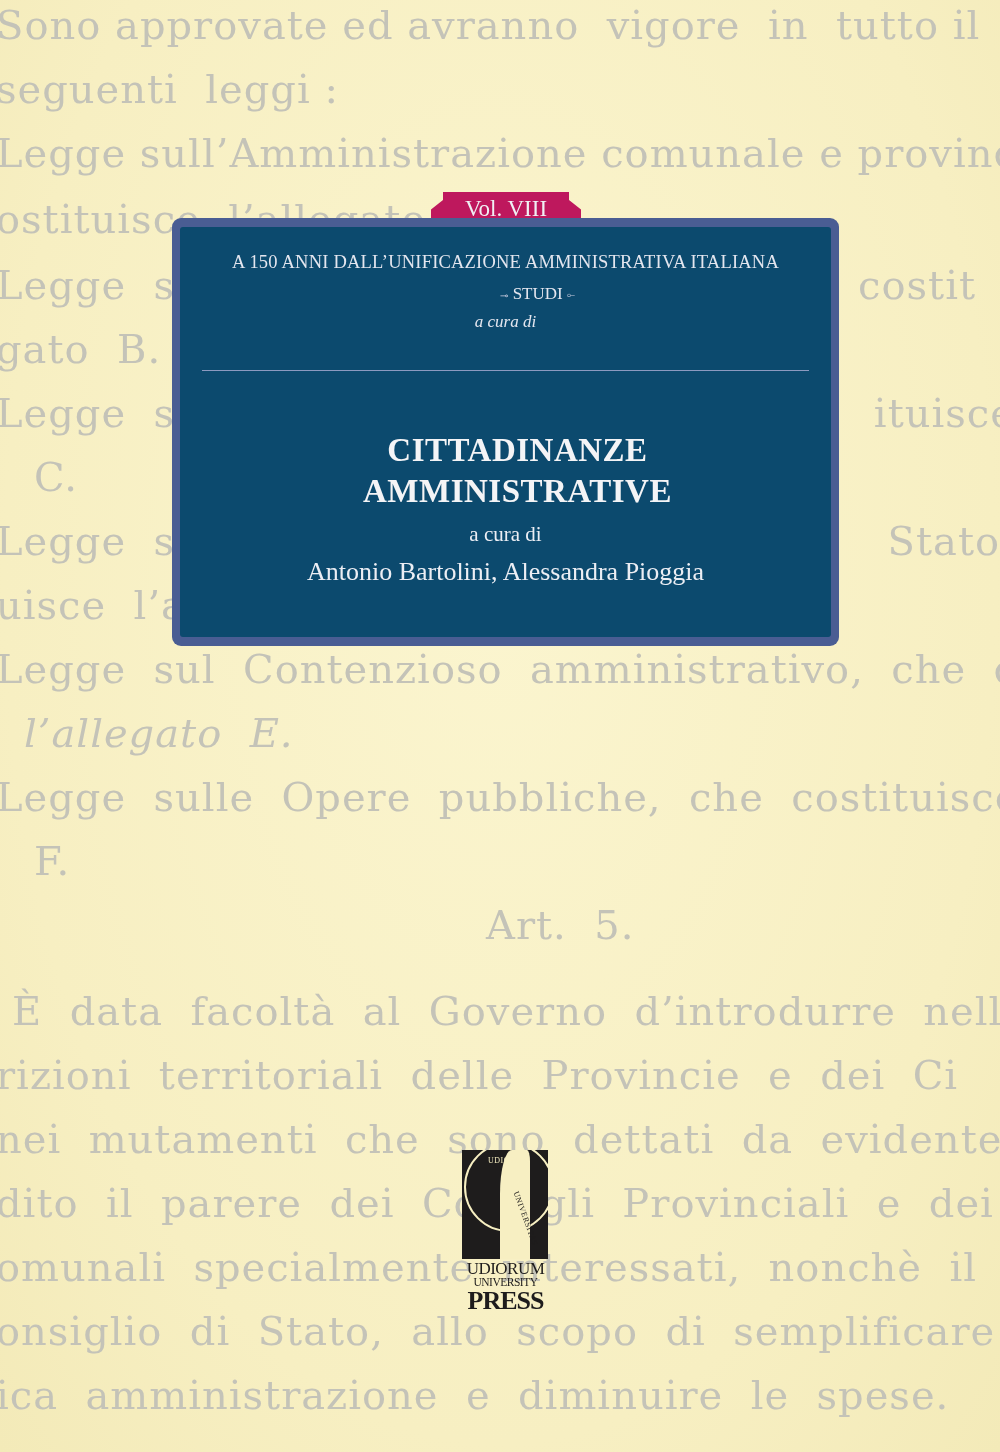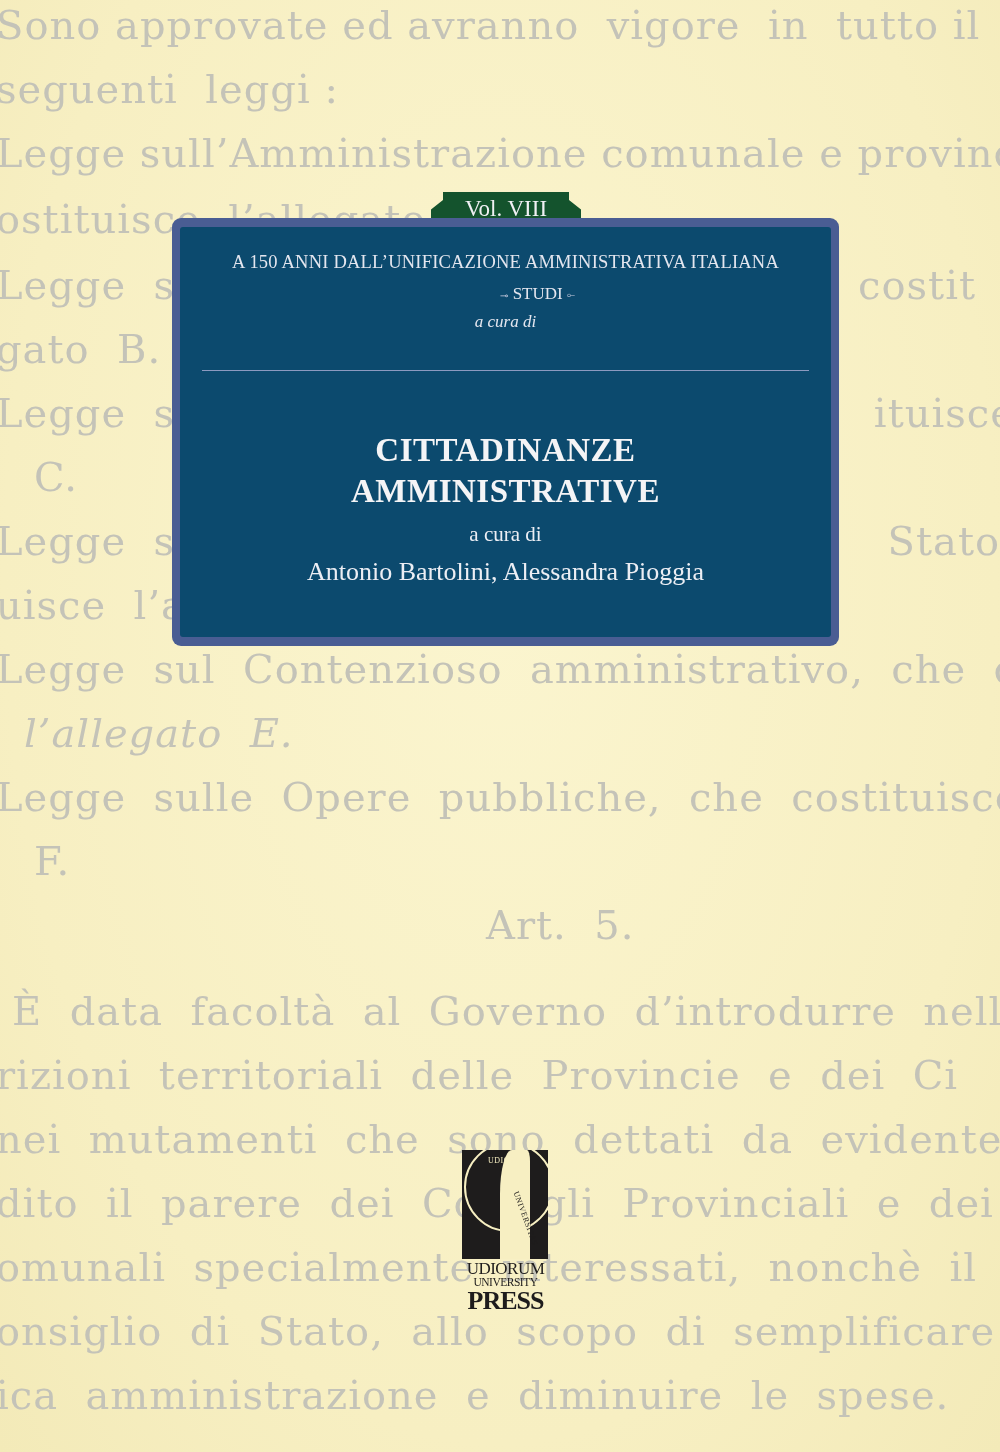--- a/index.html
+++ b/index.html
@@ -20,33 +20,33 @@
     .panel {
       position: absolute; left: 0; top: 0; width: 667px; height: 428px;
       background: #4a5d93; border-radius: 9px;
     }
     .panel-inner {
       position: absolute; left: 8px; top: 9px; right: 8px; bottom: 9px;
       background: #0c4a6e; border-radius: 3px;
     }
     .vol-tab {
       position: absolute; left: 259px; top: -26px; width: 150px; height: 30px;
-      background: #14532d;
+      background: #be185d;
       clip-path: polygon(8% 0, 92% 0, 92% 25%, 100% 55%, 100% 100%, 0 100%, 0 55%, 8% 25%);
       display: flex; align-items: center; justify-content: center;
       color: #f0f0f4; font-size: 23px; padding-top: 2px;
     }
     .series { position: absolute; left: 0; width: 100%; text-align: center; color: #e4e6ef; }
     .series-title { top: 25px; font-size: 18.5px; letter-spacing: 0.2px; }
     .studi { top: 57px; font-size: 17px; padding-left: 32px; }
     .studi .orn { font-size: 10px; color: #c8cce0; vertical-align: middle; }
     .series-curated { top: 85px; font-size: 17px; font-style: italic; }
     .series-editors { top: 108px; font-size: 22px; }
     .rule { position: absolute; left: 22px; right: 22px; top: 143px; height: 1px; background: #8d9ac0; }
-    .main-title { position: absolute; left: 0; width: 100%; text-align: center; top: 203px; color: #f4f4f6; font-weight: bold; font-size: 33px; line-height: 41px; letter-spacing: 0.5px; }
+    .main-title { position: absolute; left: 0; width: 100%; text-align: center; top: 203px; color: #f4f4f6; font-weight: bold; font-size: 33px; line-height: 41px; letter-spacing: 0.5px; padding-left: 12px; }
     .book-curated { position: absolute; left: 0; width: 100%; text-align: center; top: 295px; font-size: 21px; color: #eceef4; }
     .book-editors { position: absolute; left: 0; width: 100%; text-align: center; top: 330px; font-size: 26px; color: #eceef4; }
     .logo { position: absolute; left: 461px; top: 1150px; width: 89px; height: 166px; }
     .logo-box { position: absolute; left: 1px; top: 0; width: 86px; height: 109px; background: #1e1c1c; overflow: hidden; }
     .logo-figure { position: absolute; left: 38px; top: 0; width: 30px; height: 109px; background: #f7efc2; border-radius: 40% 10% 0 0; }
     .logo-ring { position: absolute; left: 2px; top: -8px; width: 86px; height: 86px; border: 2px solid #f7efc2; border-radius: 50%; }
     .logo-ring-text { position: absolute; top: 6px; left: 6px; font-size: 8px; color: #f7efc2; letter-spacing: 0.5px; padding-left: 20px; }
     .logo-ring-text2 { position: absolute; top: 40px; left: 58px; font-size: 8px; color: #1e1c1c; transform: rotate(70deg); transform-origin: left top; letter-spacing: 0.5px; }
     .logo-text { position: absolute; left: 0; width: 89px; text-align: center; color: #1e1c1c; font-family: "Liberation Serif", serif; line-height: 1; }
     .logo-firenze { top: 110px; font-size: 17px; letter-spacing: -0.5px; }

